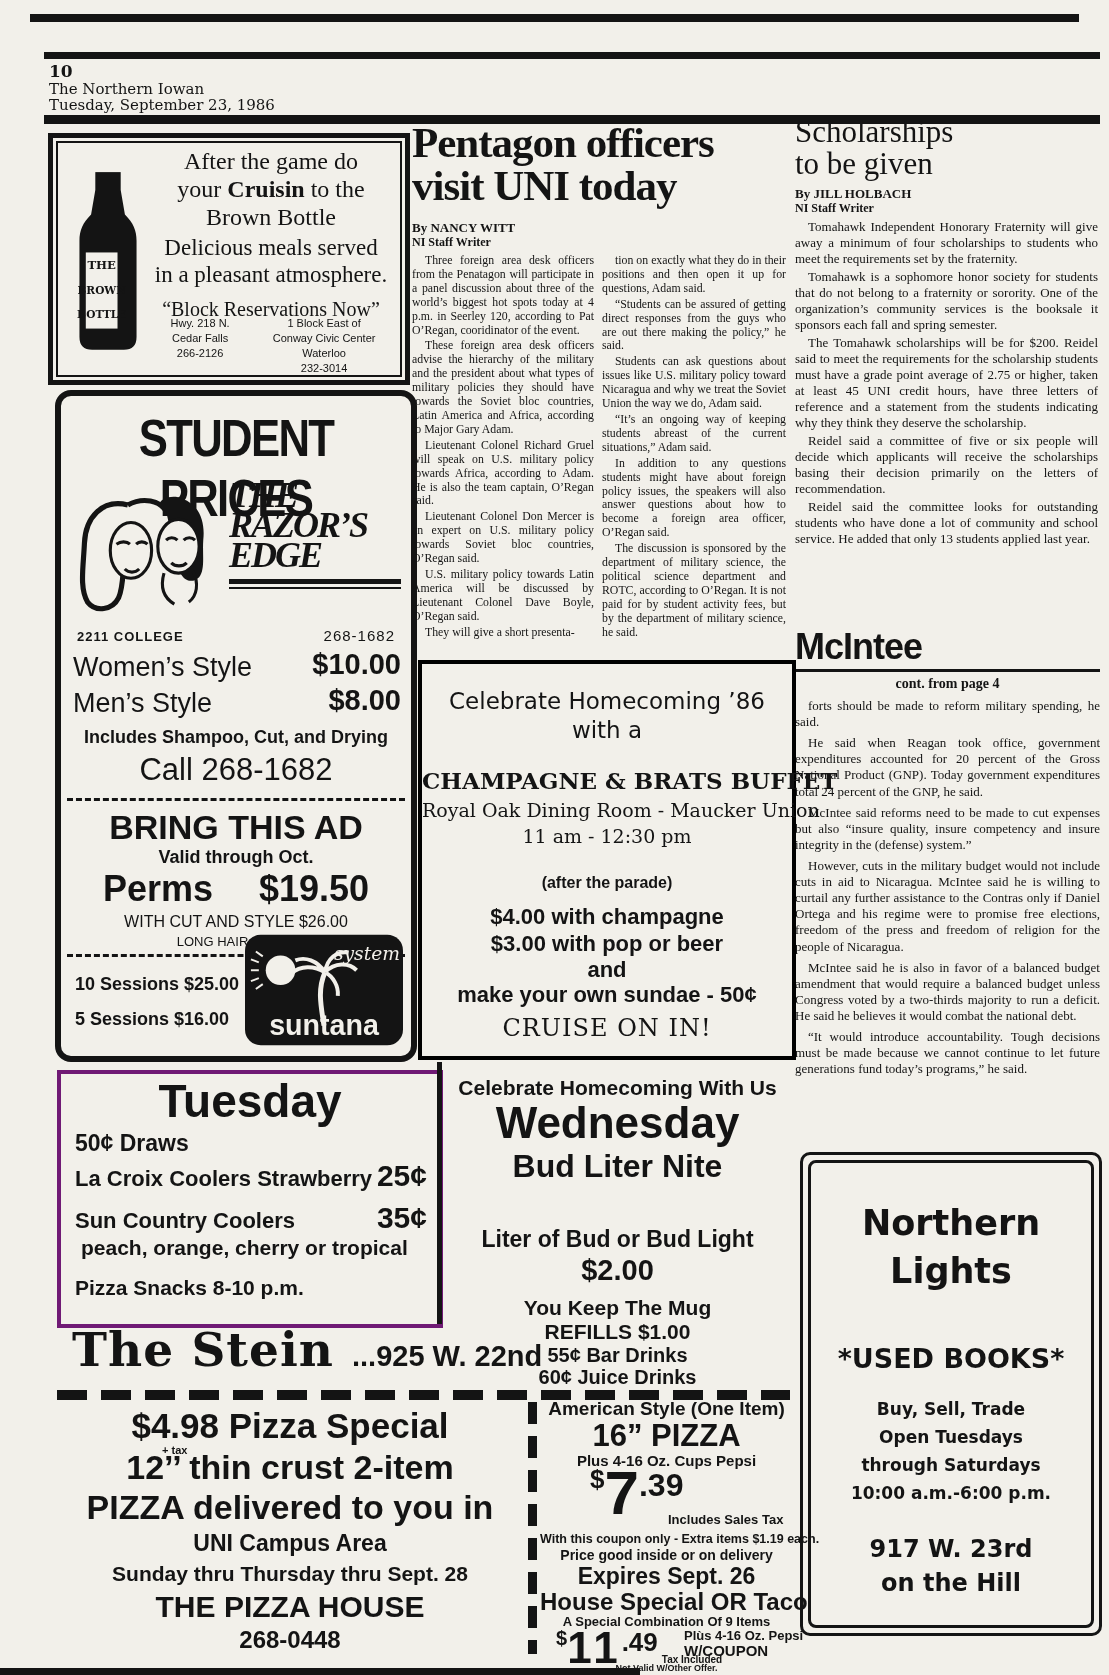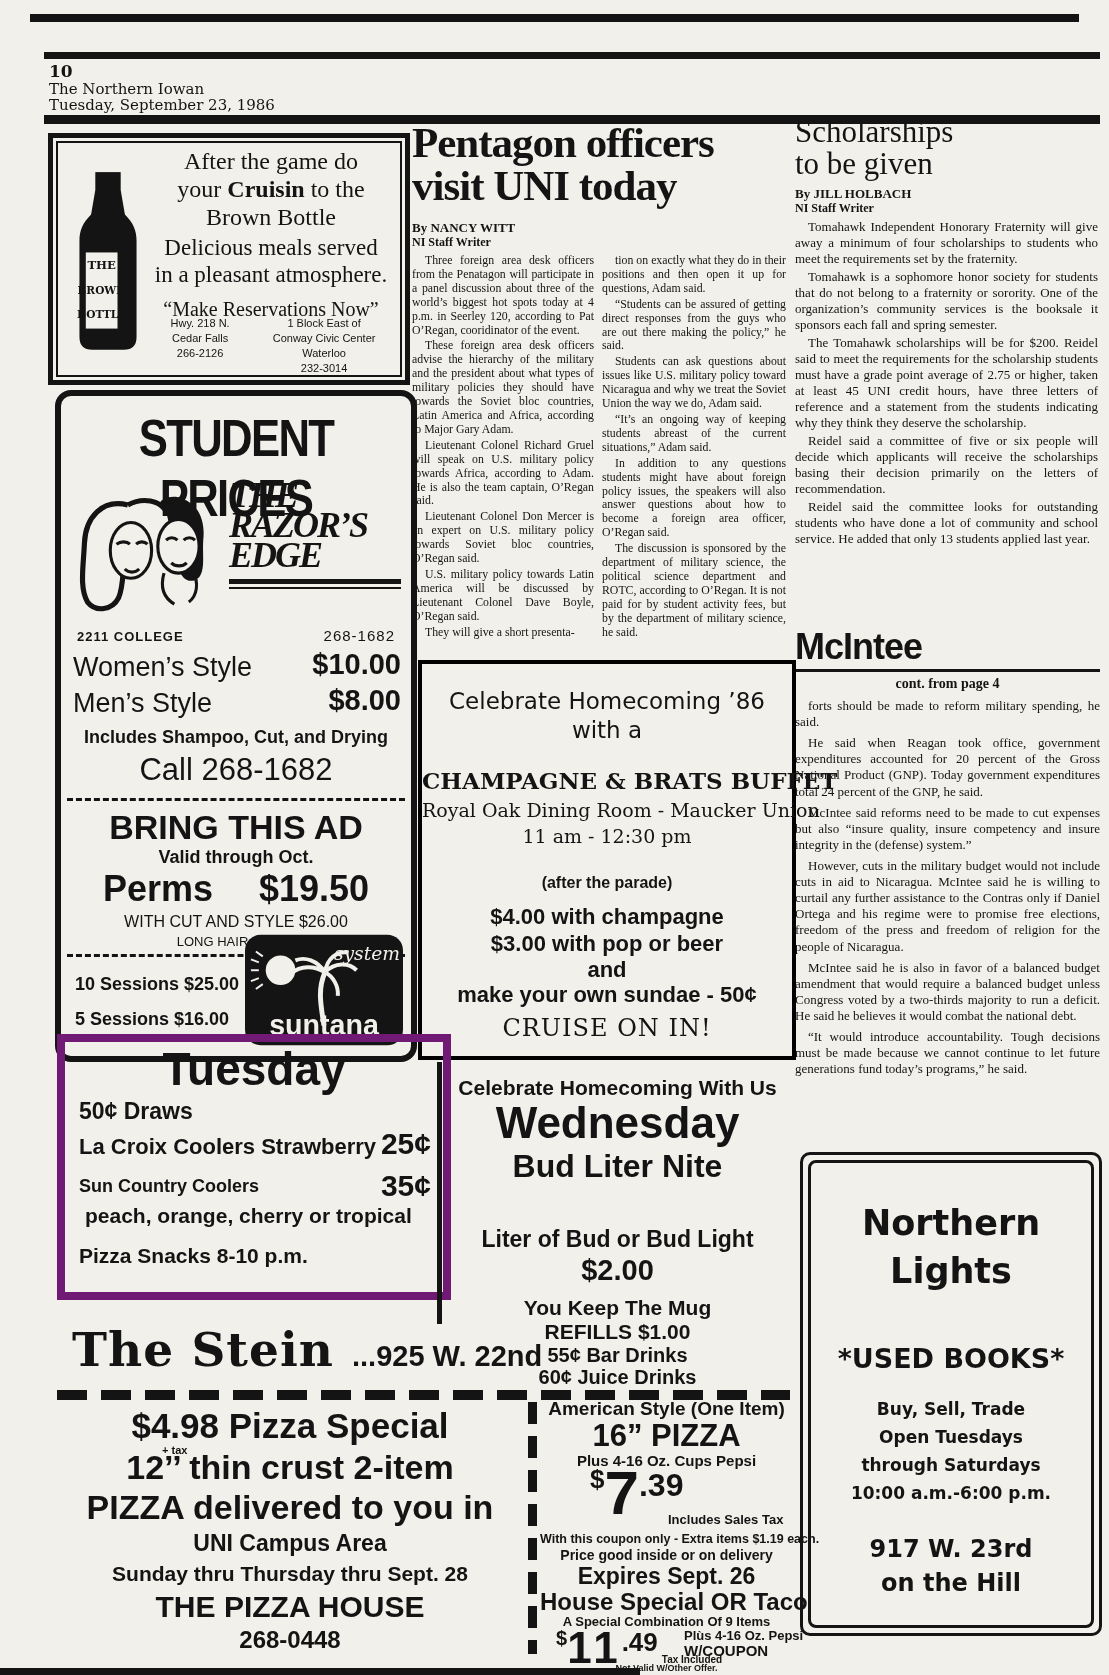--- a/index.html
+++ b/index.html
@@ -41,21 +41,21 @@
       <text x="29" y="94" text-anchor="middle" font-family="'DejaVu Serif',serif" font-weight="bold" font-size="11" fill="#141414">THE</text>
       <text x="29" y="117" text-anchor="middle" font-family="'DejaVu Serif',serif" font-weight="bold" font-size="10" fill="#141414">BROWN</text>
       <text x="29" y="140" text-anchor="middle" font-family="'DejaVu Serif',serif" font-weight="bold" font-size="10" fill="#141414">BOTTLE</text>
     </svg>
     <div class="abs serif c" style="left:92px;top:10px;right:8px;font-size:24px;line-height:1.16;">
       <div>After the game do</div>
       <div><span>your </span><span class="b">Cruisin</span><span> to the</span></div>
       <div>Brown Bottle</div>
       <div style="font-size:23px;margin-top:4px;">Delicious meals served</div>
       <div style="font-size:23px;">in a pleasant atmosphere.</div>
-      <div style="font-size:20px;margin-top:9px;">“Make Reservations Now”</div>
+      <div style="font-size:20px;margin-top:9px;">“Block Reservations Now”</div>
     </div>
     <div class="abs sans" style="left:96px;top:178px;right:8px;display:flex;justify-content:space-around;font-size:11px;line-height:1.35;text-align:center;">
       <div>
           <div>Hwy. 218 N.</div>
           <div>Cedar Falls</div>
           <div>266-2126</div>
         </div>
       <div>
           <div>1 Block East of</div>
           <div>Conway Civic Center</div>
@@ -179,26 +179,26 @@
     <div class="abs dserif c nowrap" style="left:0;top:135px;width:100%;font-size:19px;">Royal Oak Dining Room - Maucker Union</div>
     <div class="abs dserif c" style="left:0;top:161px;width:100%;font-size:19px;">11 am - 12:30 pm</div>
     <div class="abs sans b c" style="left:0;top:210px;width:100%;font-size:16px;">(after the parade)</div>
     <div class="abs sans b c" style="left:0;top:240px;width:100%;font-size:22px;">$4.00 with champagne</div>
     <div class="abs sans b c" style="left:0;top:267px;width:100%;font-size:22px;">$3.00 with pop or beer</div>
     <div class="abs sans b c" style="left:0;top:293px;width:100%;font-size:22px;">and</div>
     <div class="abs sans b c" style="left:0;top:318px;width:100%;font-size:22px;">make your own sundae - 50¢</div>
     <div class="abs dserif c" style="left:0;top:350px;width:100%;font-size:24px;letter-spacing:1px;">CRUISE ON IN!</div>
   </div>
 
-  <div class="abs" style="left:57px;top:1034px;width:378px;height:250px;border:8px solid #701a75;">
+  <div class="abs" style="left:57px;top:1070px;width:378px;height:250px;border:4px solid #701a75;">
     <div class="abs sans b c" style="left:0;top:0px;width:100%;font-size:46px;">Tuesday</div>
     <div class="abs sans b" style="left:14px;top:56px;font-size:23px;">50¢ Draws</div>
     <div class="abs sans b" style="left:14px;top:92px;font-size:22px;">La Croix Coolers Strawberry</div>
     <div class="abs sans b" style="right:12px;top:85px;font-size:30px;">25¢</div>
-    <div class="abs sans b" style="left:14px;top:134px;font-size:18px;">Sun Country Coolers</div>
+    <div class="abs sans b" style="left:14px;top:134px;font-size:22px;">Sun Country Coolers</div>
     <div class="abs sans b" style="right:12px;top:127px;font-size:30px;">35¢</div>
     <div class="abs sans b" style="left:20px;top:162px;font-size:21px;">peach, orange, cherry or tropical</div>
     <div class="abs sans b" style="left:14px;top:202px;font-size:21px;">Pizza Snacks 8-10 p.m.</div>
   </div>
 
   <div class="abs rule" style="left:437px;top:1062px;width:5px;height:262px;"></div>
 
   <div class="abs sans b c" style="left:450px;top:1076px;width:335px;font-size:21px;">Celebrate Homecoming With Us</div>
   <div class="abs sans b c" style="left:450px;top:1098px;width:335px;font-size:44px;">Wednesday</div>
   <div class="abs sans b c" style="left:450px;top:1148px;width:335px;font-size:32px;">Bud Liter Nite</div>

